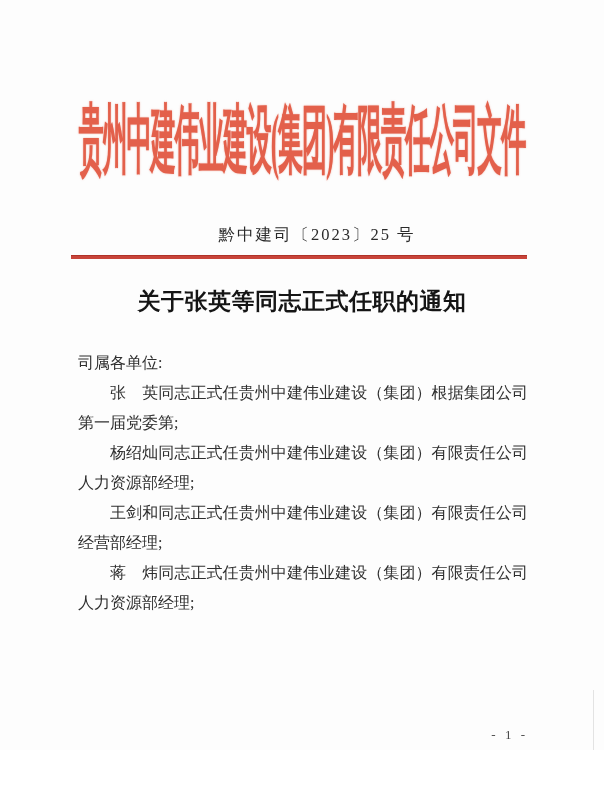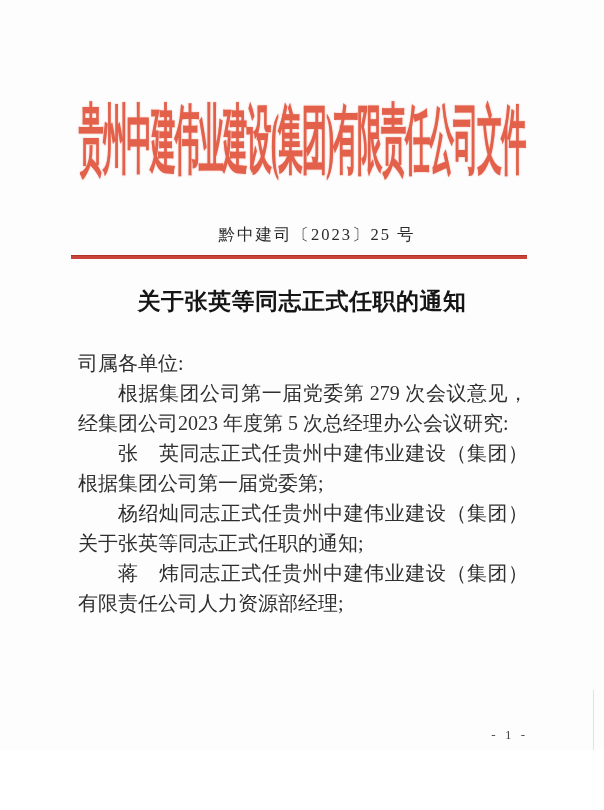--- a/index.html
+++ b/index.html
@@ -70,21 +70,21 @@
     font-weight: bold;
     letter-spacing: 0.5px;
     color: #151515;
   }
   
   .body-text {
     position: absolute;
     top: 348px;
     left: 78px;
     width: 450px;
-    font-size: 20px;
+    font-size: 16px;
     line-height: 30px;
     text-align: justify;
     text-justify: inter-character;
     color: #2f2f2f;
   }
   .body-text p {
     margin: 0;
     padding: 0;
   }
   .body-text p.para {
@@ -120,23 +120,23 @@
   </div>
 
   <div class="doc-number">黔中建司〔2023〕25 号</div>
 
   <div class="red-rule"></div>
 
   <h1 class="doc-title">关于张英等同志正式任职的通知</h1>
 
   <div class="body-text">
     <p class="salutation">司属各单位:</p>
-    <p class="para">根据集团公司第一届党委第 279 次会议意见，经集团公司2023 年度第 5 次总经理办公会议研究:</p>
     <p class="para">张　英同志正式任贵州中建伟业建设（集团）根据集团公司第一届党委第;</p>
-    <p class="para">杨绍灿同志正式任贵州中建伟业建设（集团）关于张英等同志正式任职的通知;</p>
+    <p class="para">杨绍灿同志正式任贵州中建伟业建设（集团）有限责任公司人力资源部经理;</p>
+    <p class="para">王剑和同志正式任贵州中建伟业建设（集团）有限责任公司经营部经理;</p>
     <p class="para">蒋　炜同志正式任贵州中建伟业建设（集团）有限责任公司人力资源部经理;</p>
   </div>
 
   <div class="page-number">- 1 -</div>
 
   <div class="scan-edge"></div>
 
 </div>
 
 </body></html>

